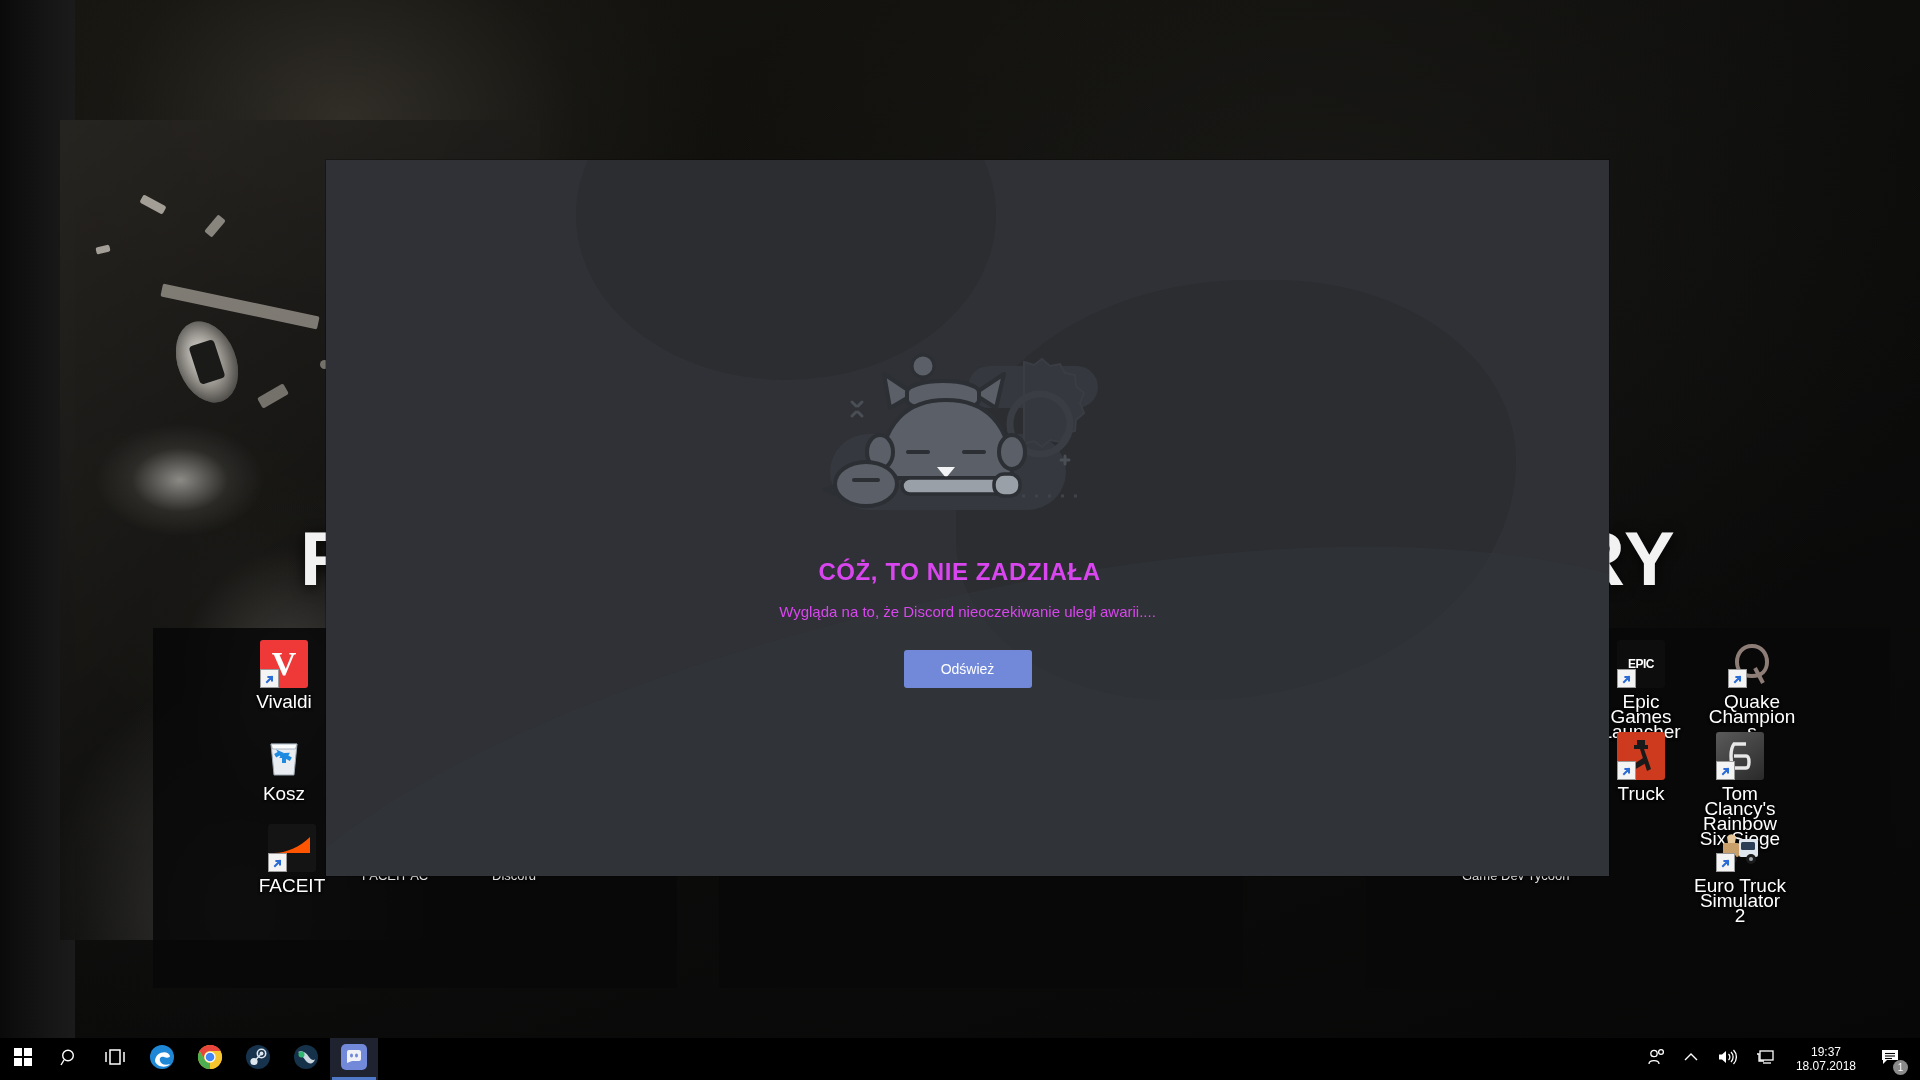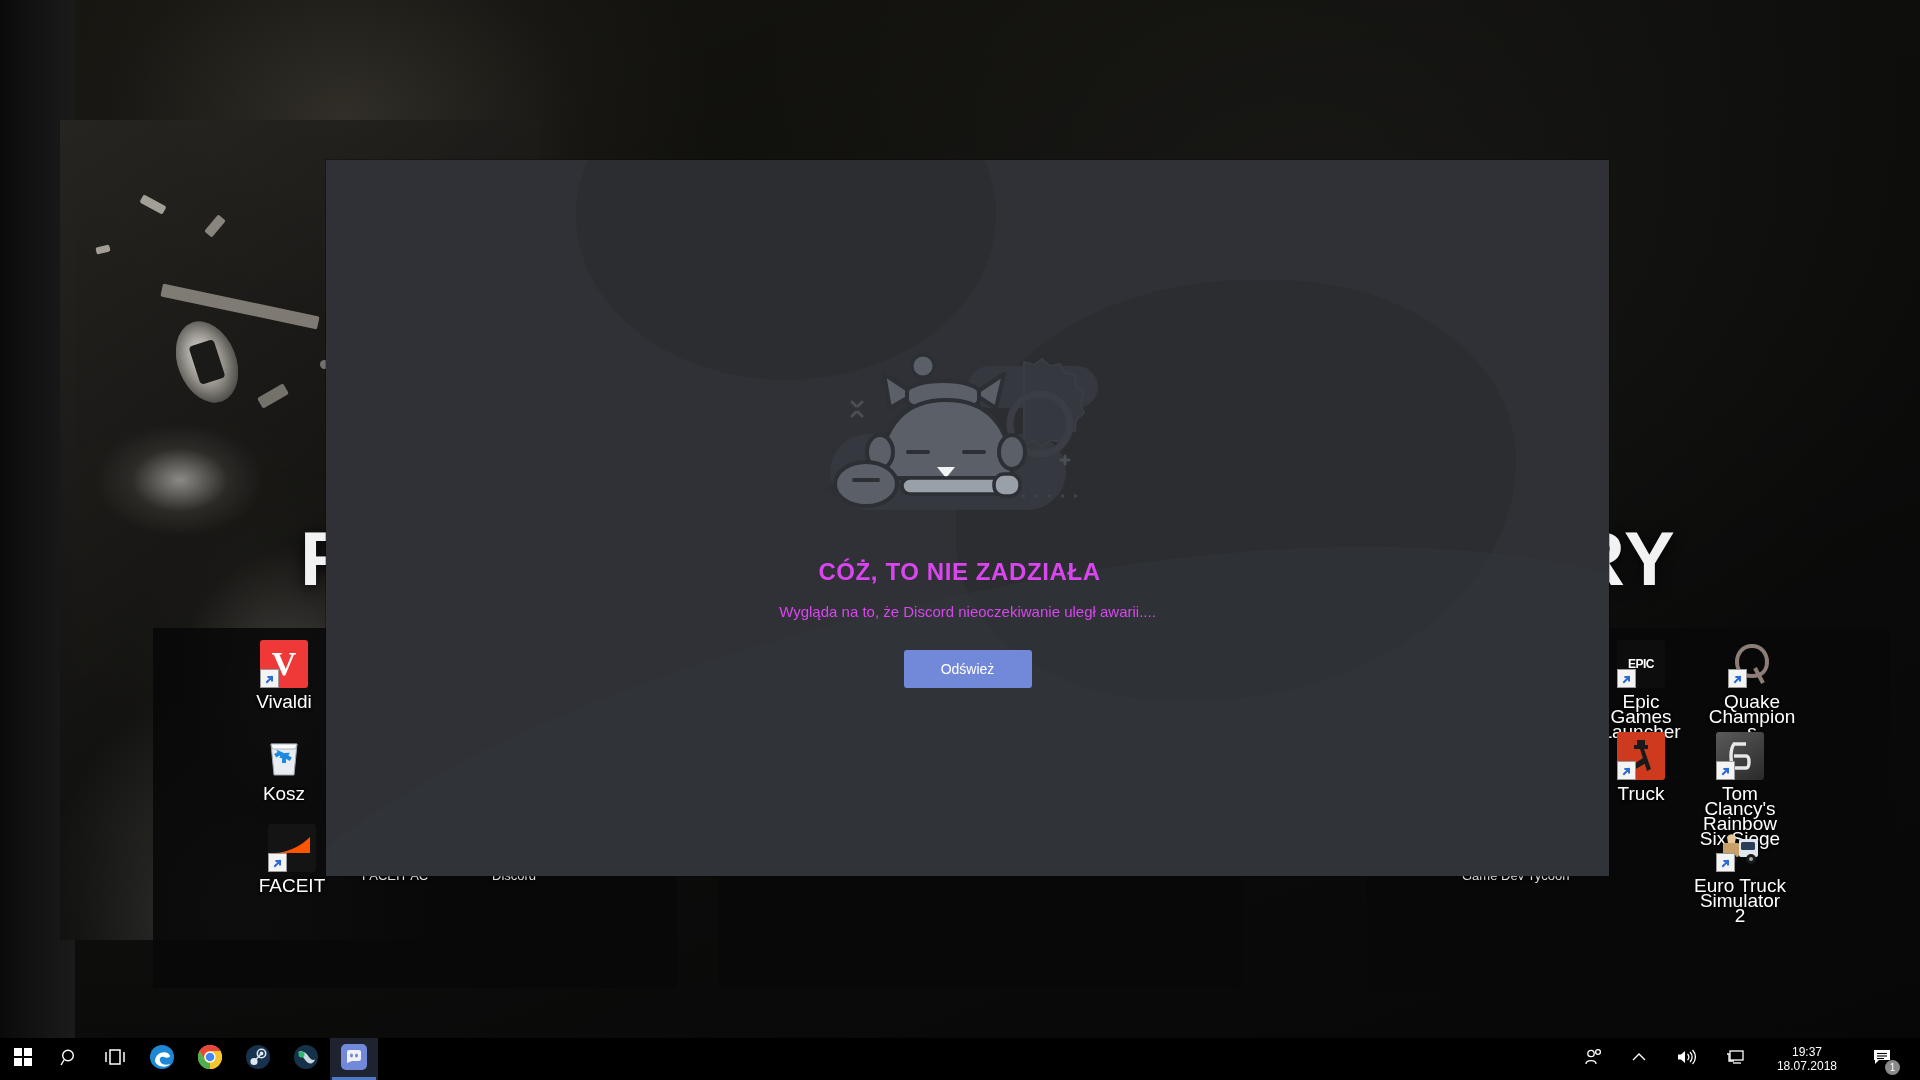--- a/index.html
+++ b/index.html
@@ -105,21 +105,21 @@
   .tb-btn{
     width:46px;height:42px;display:flex;align-items:center;justify-content:center;
     position:relative;
   }
   .tb-btn.app{width:48px;}
   .tb-btn.active{background:#1f2330;}
   .tb-btn.active::after{
     content:"";position:absolute;left:2px;right:2px;bottom:0;height:3px;background:#4f79c7;
   }
   #tray{
-    margin-left:auto;display:flex;align-items:flex-end;height:42px;padding-right:16px;gap:11px;
+    margin-left:auto;display:flex;align-items:flex-end;height:42px;padding-right:8px;
   }
   .tray-item{display:flex;align-items:center;justify-content:center;height:42px;padding:0 9px;}
   #clock{
     display:flex;flex-direction:column;align-items:center;justify-content:center;
     height:42px;padding:0 12px;color:#fff;font-size:12px;line-height:14px;
   }
   #notif{
     width:44px;height:42px;display:flex;align-items:center;justify-content:center;position:relative;
   }
   .notif-badge{

